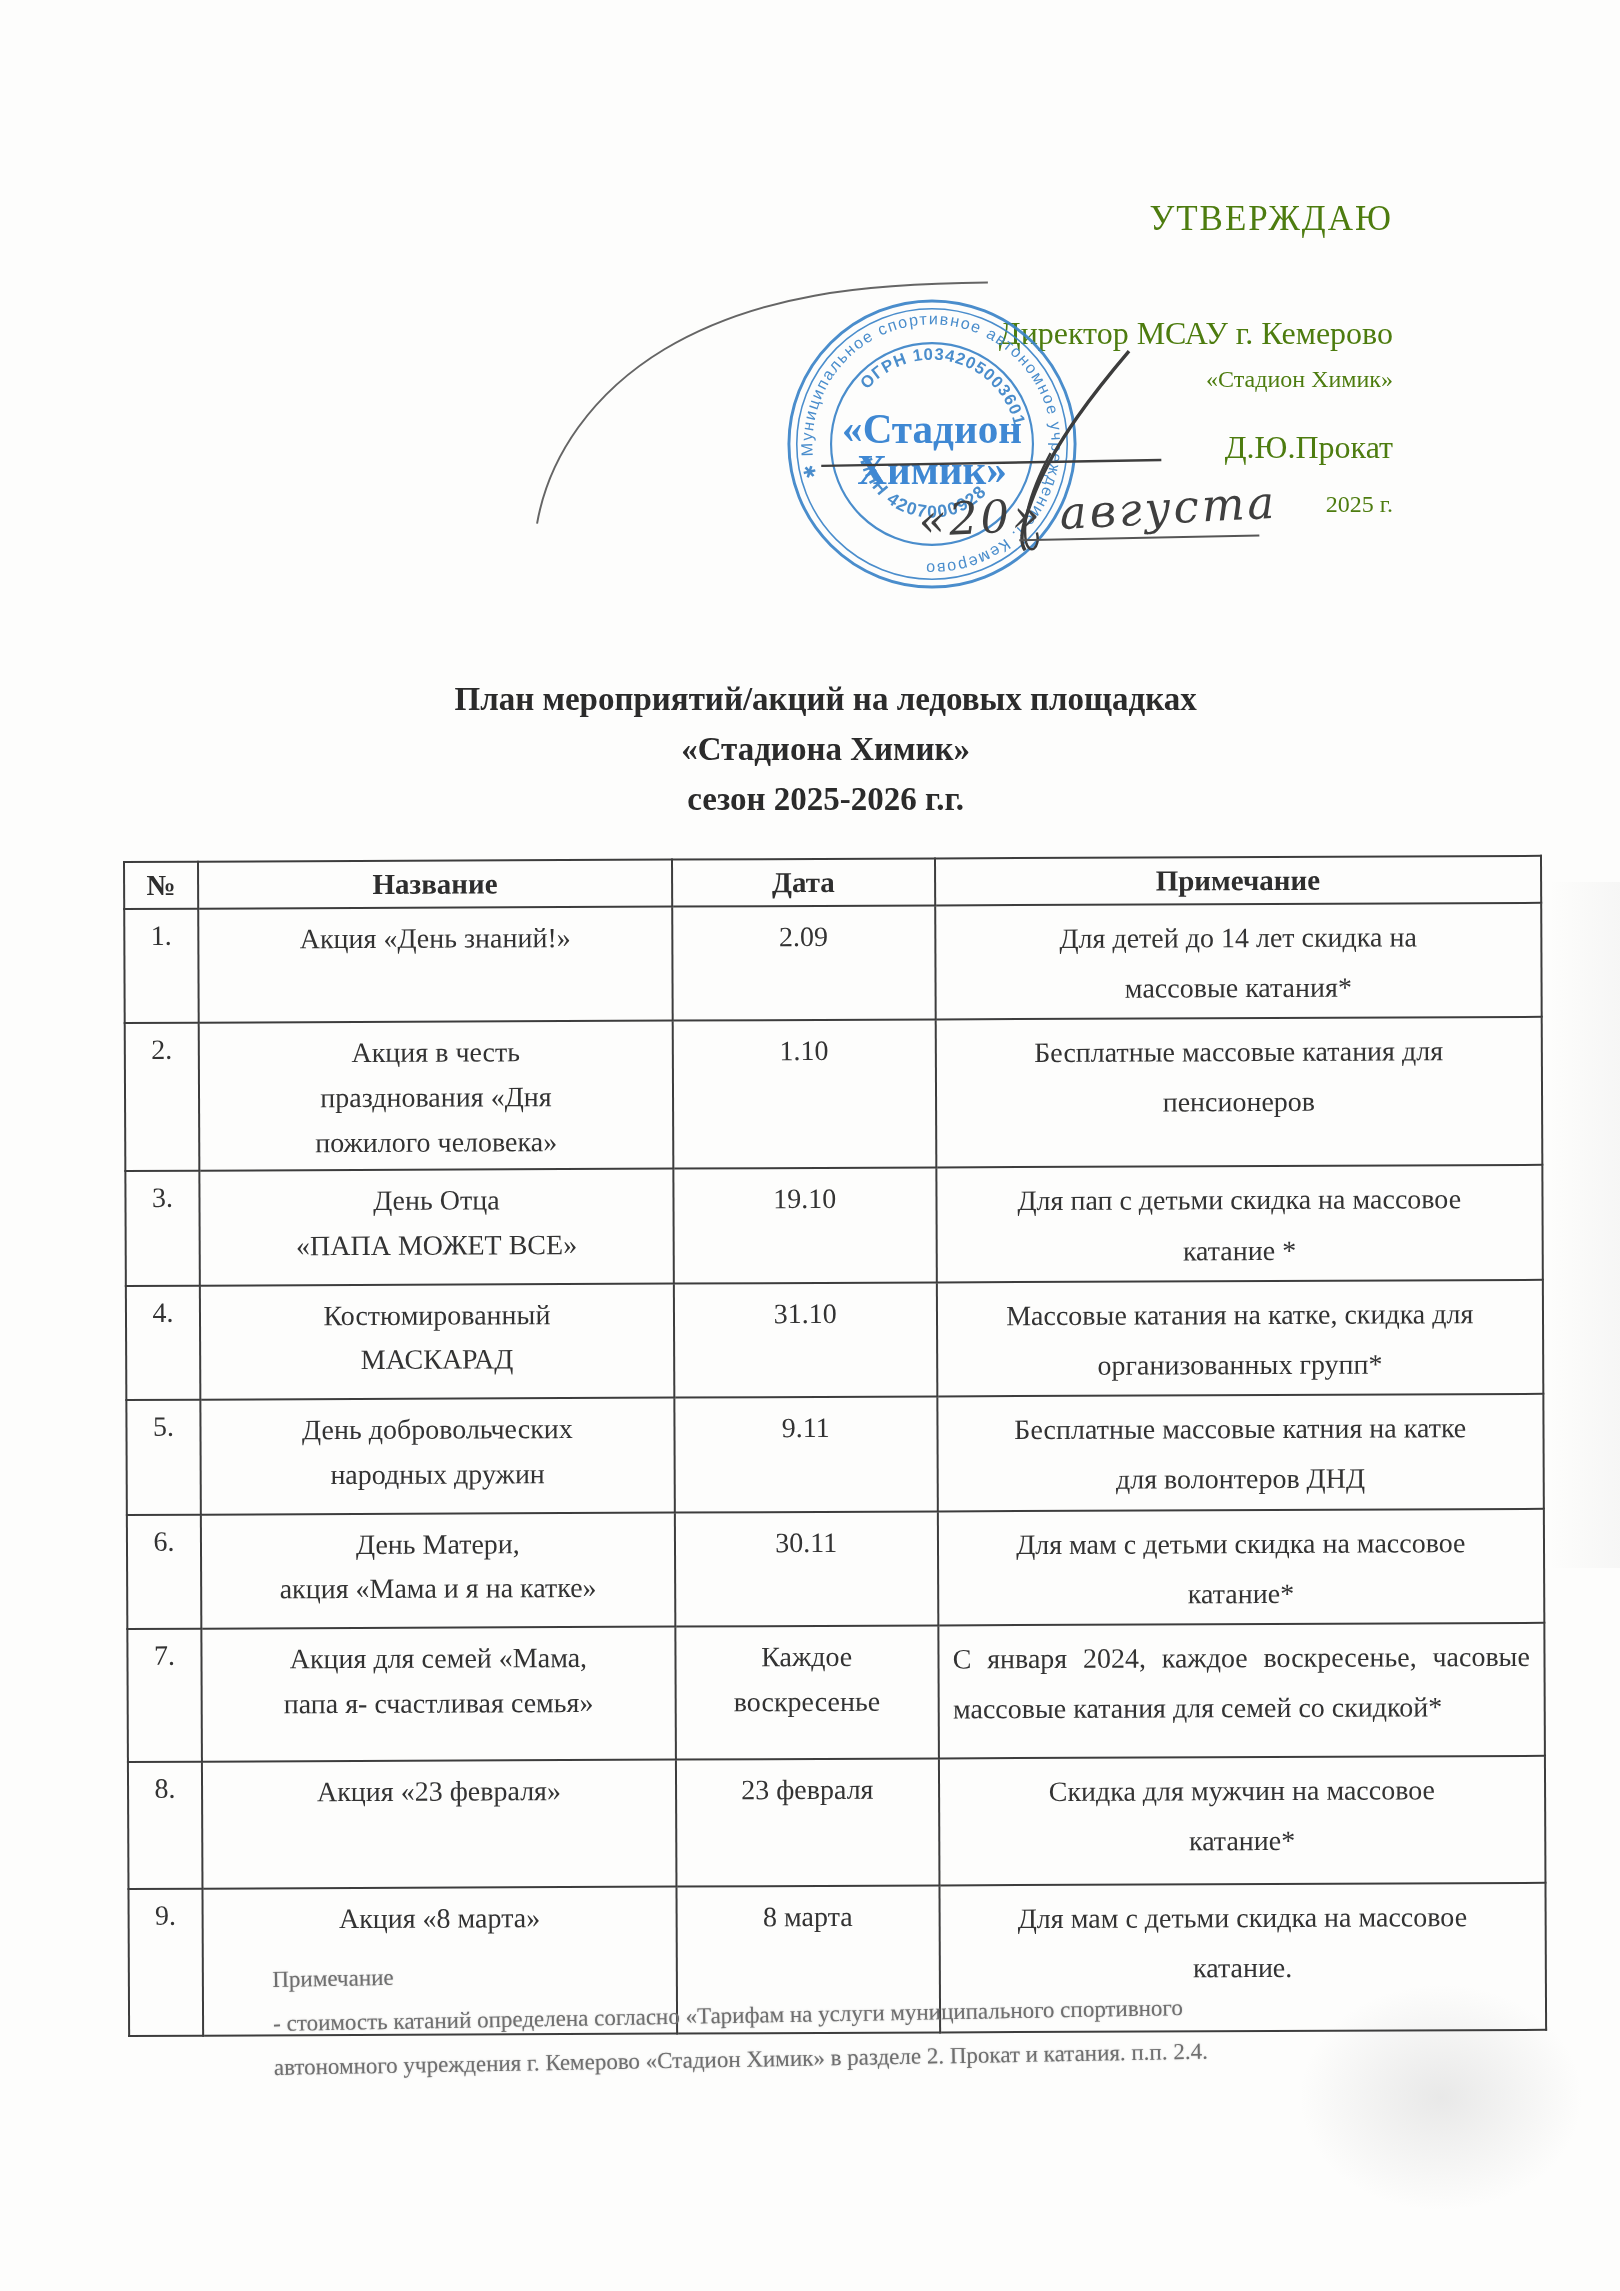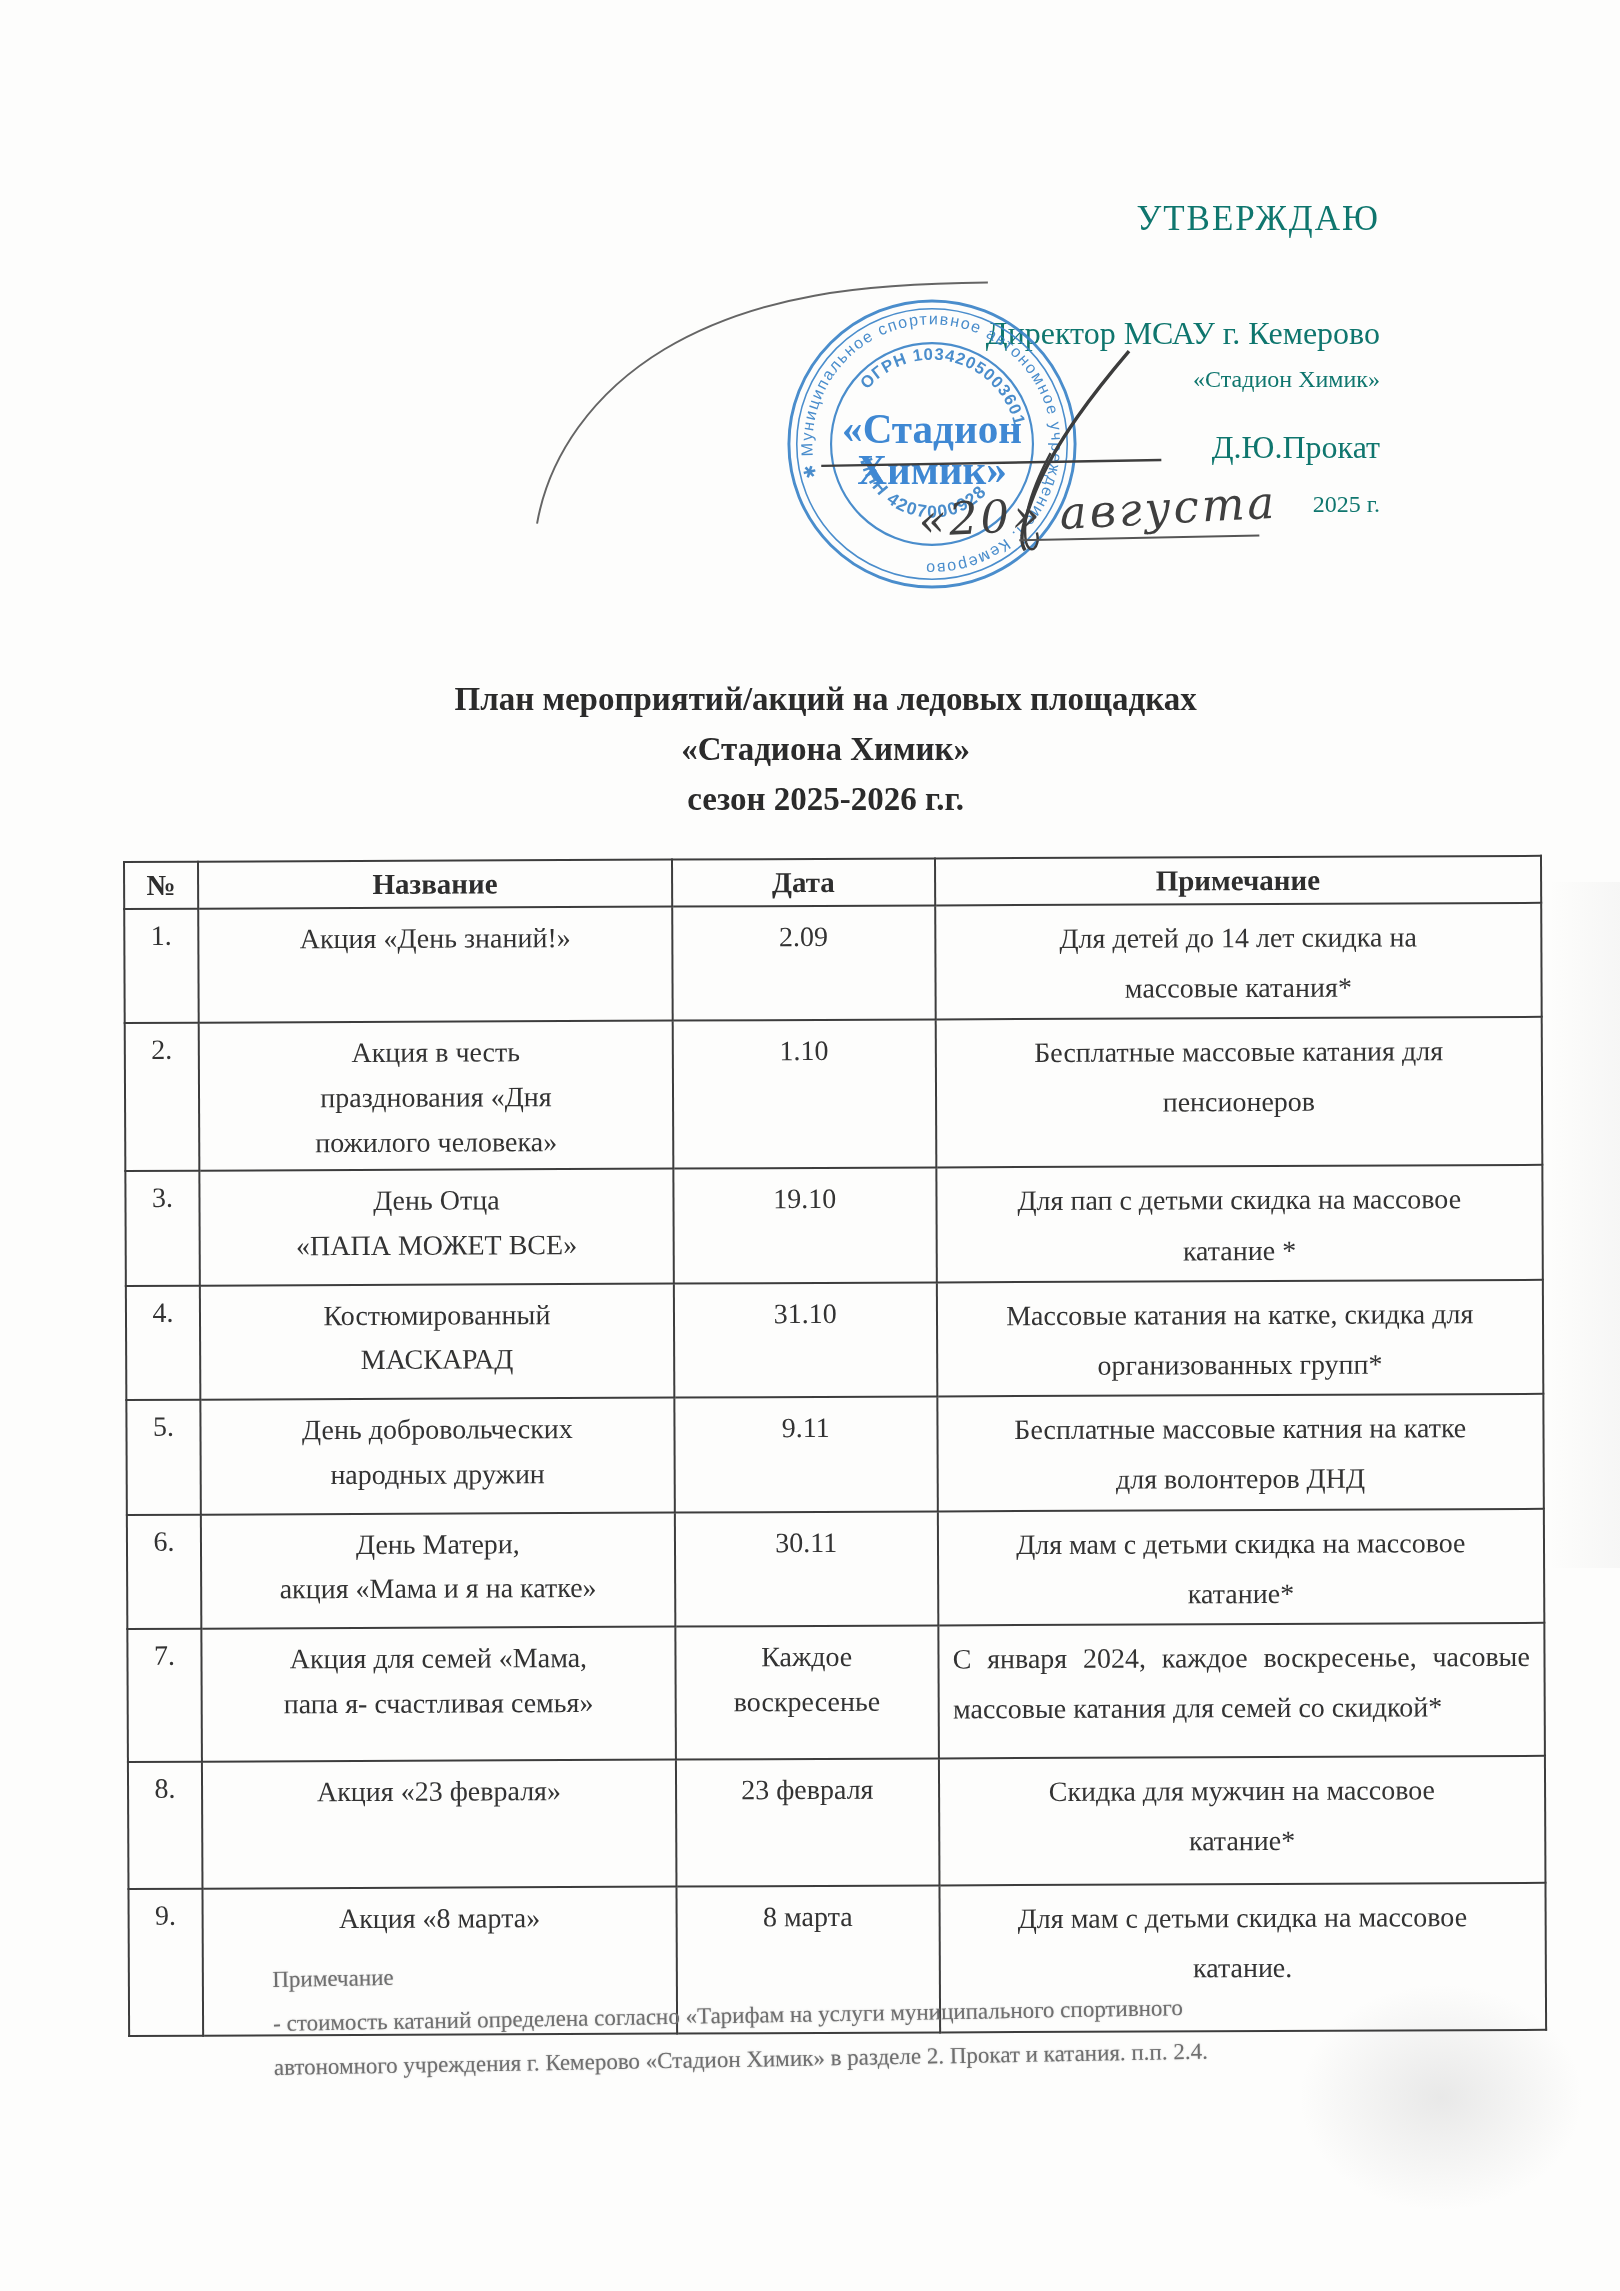--- a/index.html
+++ b/index.html
@@ -8,21 +8,21 @@
     background:#fdfdfc;
     font-family:"Liberation Serif", serif;color:#333;
   }
   
   .smudge-a{position:absolute;left:1294px;top:1980px;width:294px;height:235px;
     background:radial-gradient(ellipse at center,rgba(150,150,152,.20),rgba(150,150,152,0) 68%);}
   .smudge-b{position:absolute;left:1549px;top:882px;width:88px;height:686px;
     background:linear-gradient(to right,rgba(170,170,170,0),rgba(170,170,170,.10));}
 
   
-  .appr{position:absolute;right:240px;white-space:nowrap;color:#0f766e;text-align:right;}
+  .appr{position:absolute;right:227px;white-space:nowrap;color:#4d7c0f;text-align:right;}
   .appr-approve{top:199px;font-size:35px;letter-spacing:2px;}
   .appr-director{top:287px;font-size:32px;margin-top:28px;}
   .appr-org{top:366px;font-size:24px;}
   .appr-name{top:429px;font-size:32px;}
   .appr-year{top:491px;font-size:24px;}
 
   
   .stamp{position:absolute;left:785px;top:297px;width:294px;height:294px;opacity:.92;}
 
   

